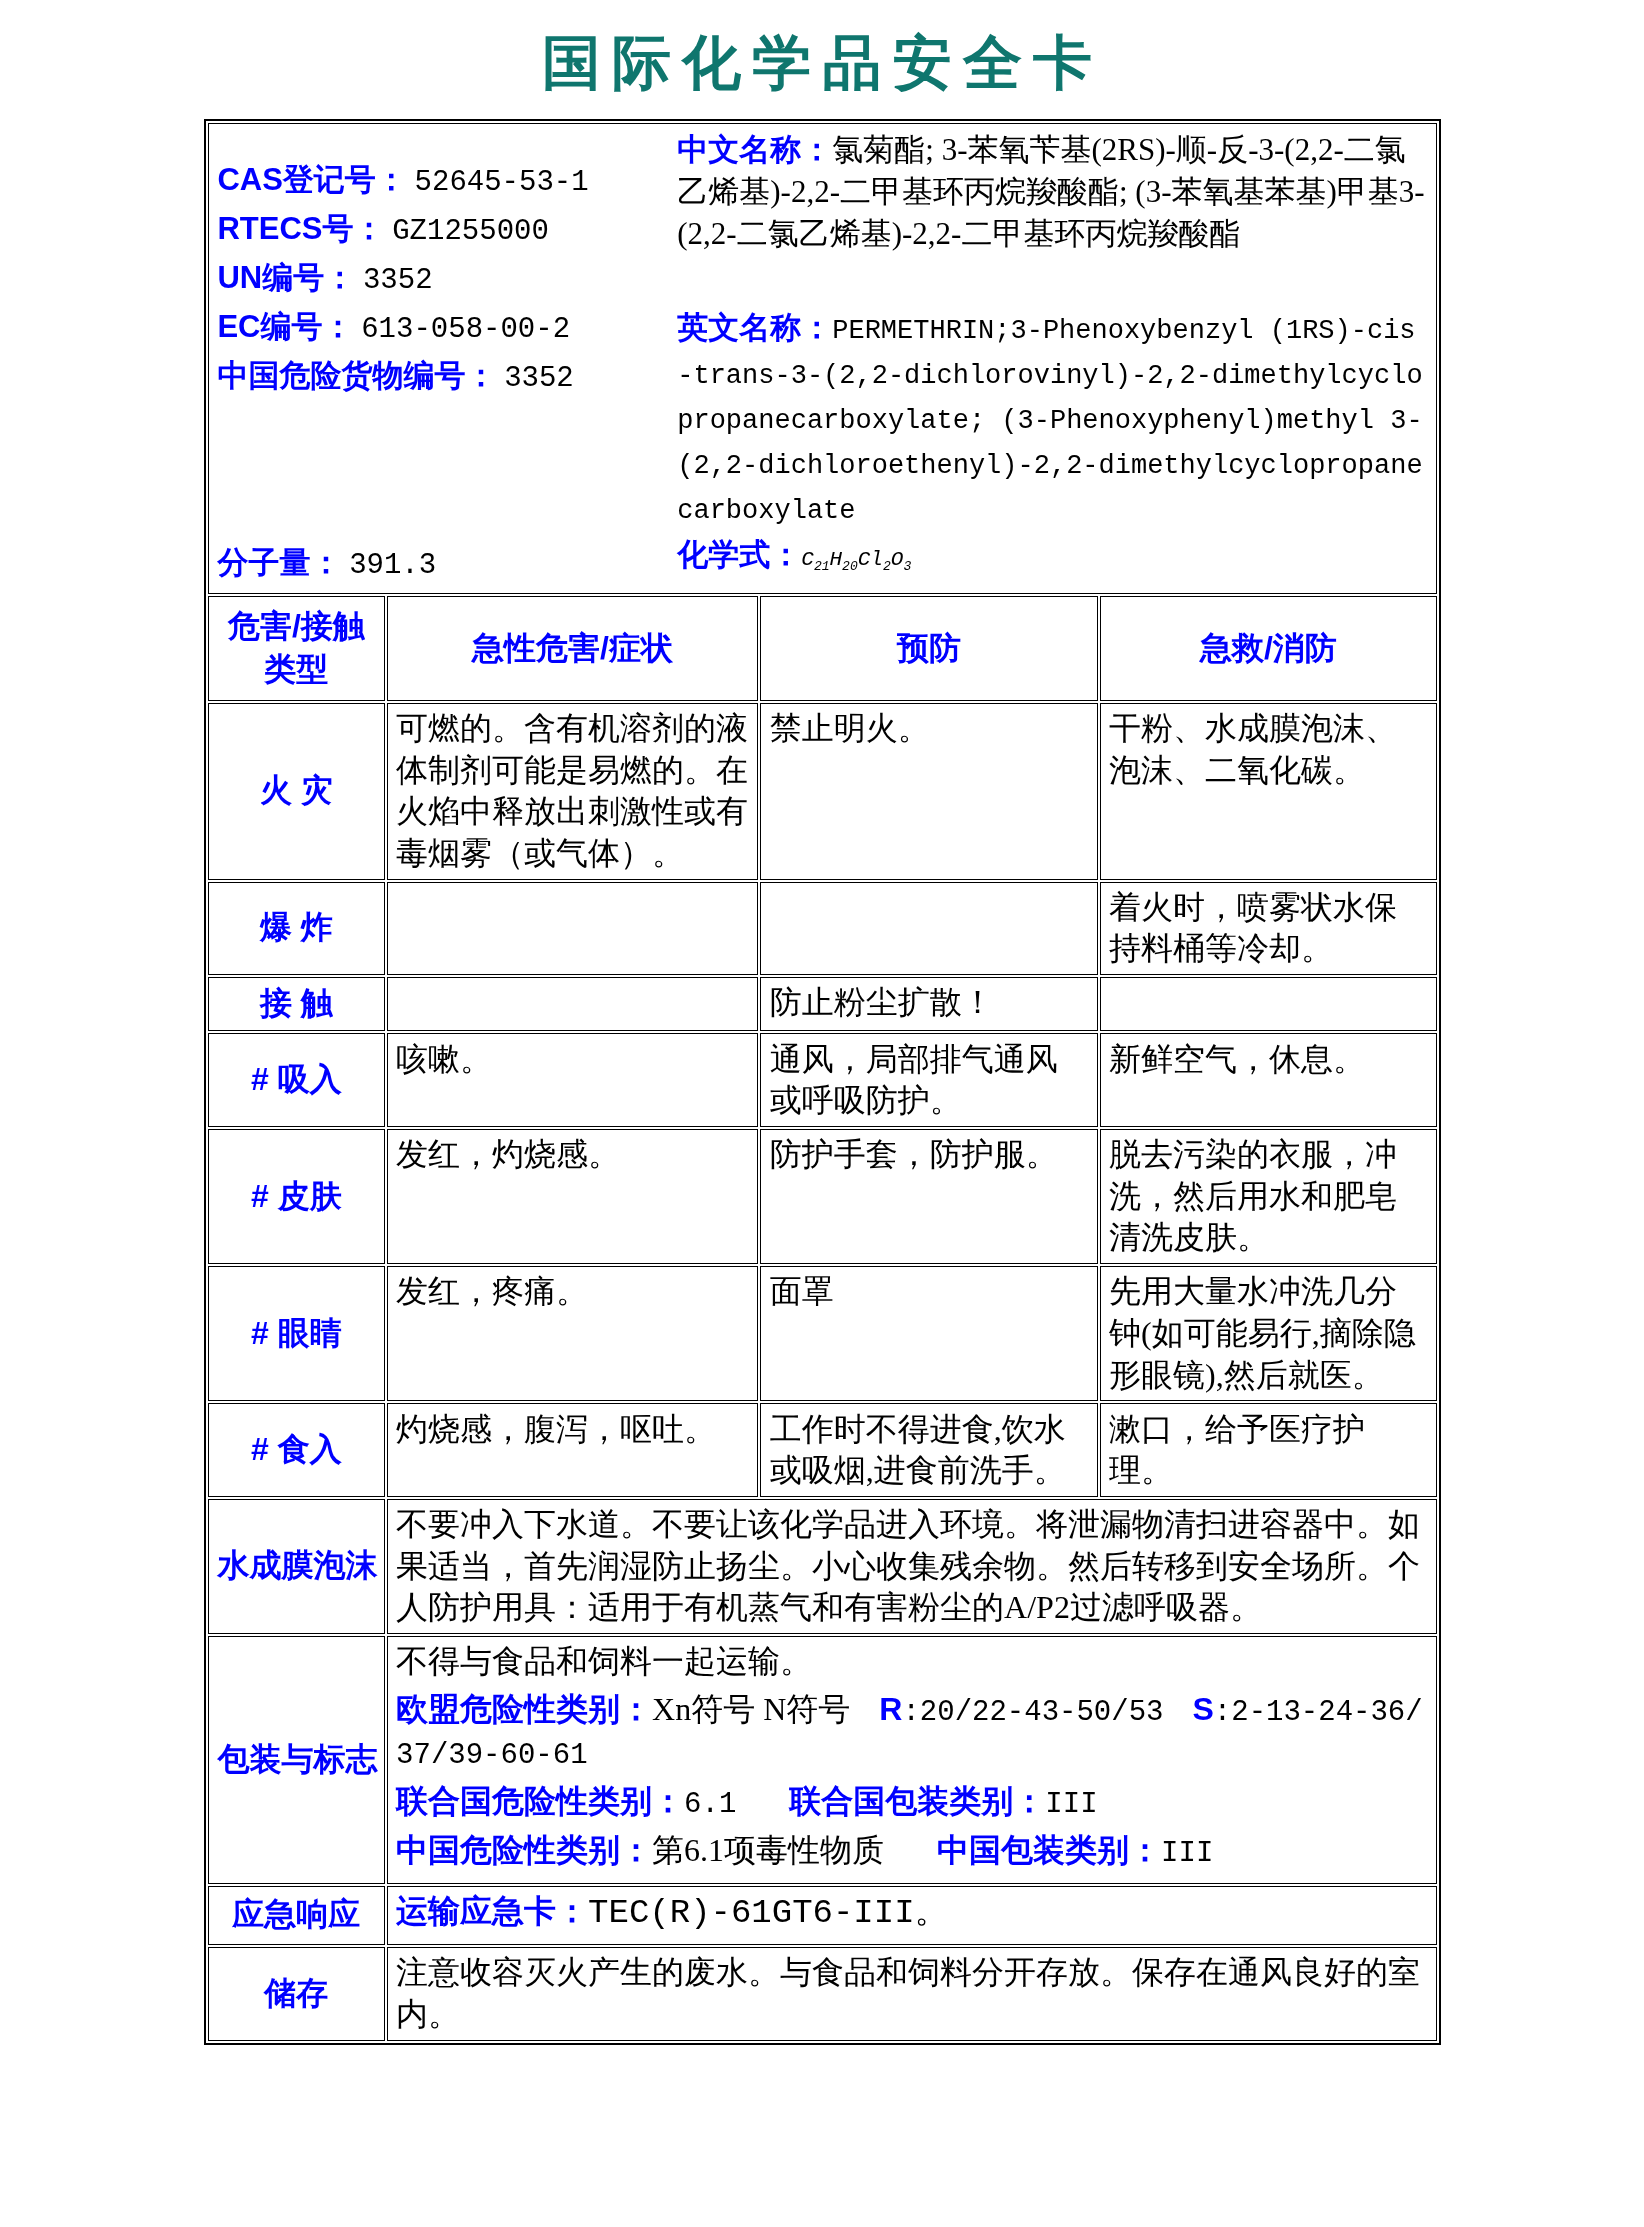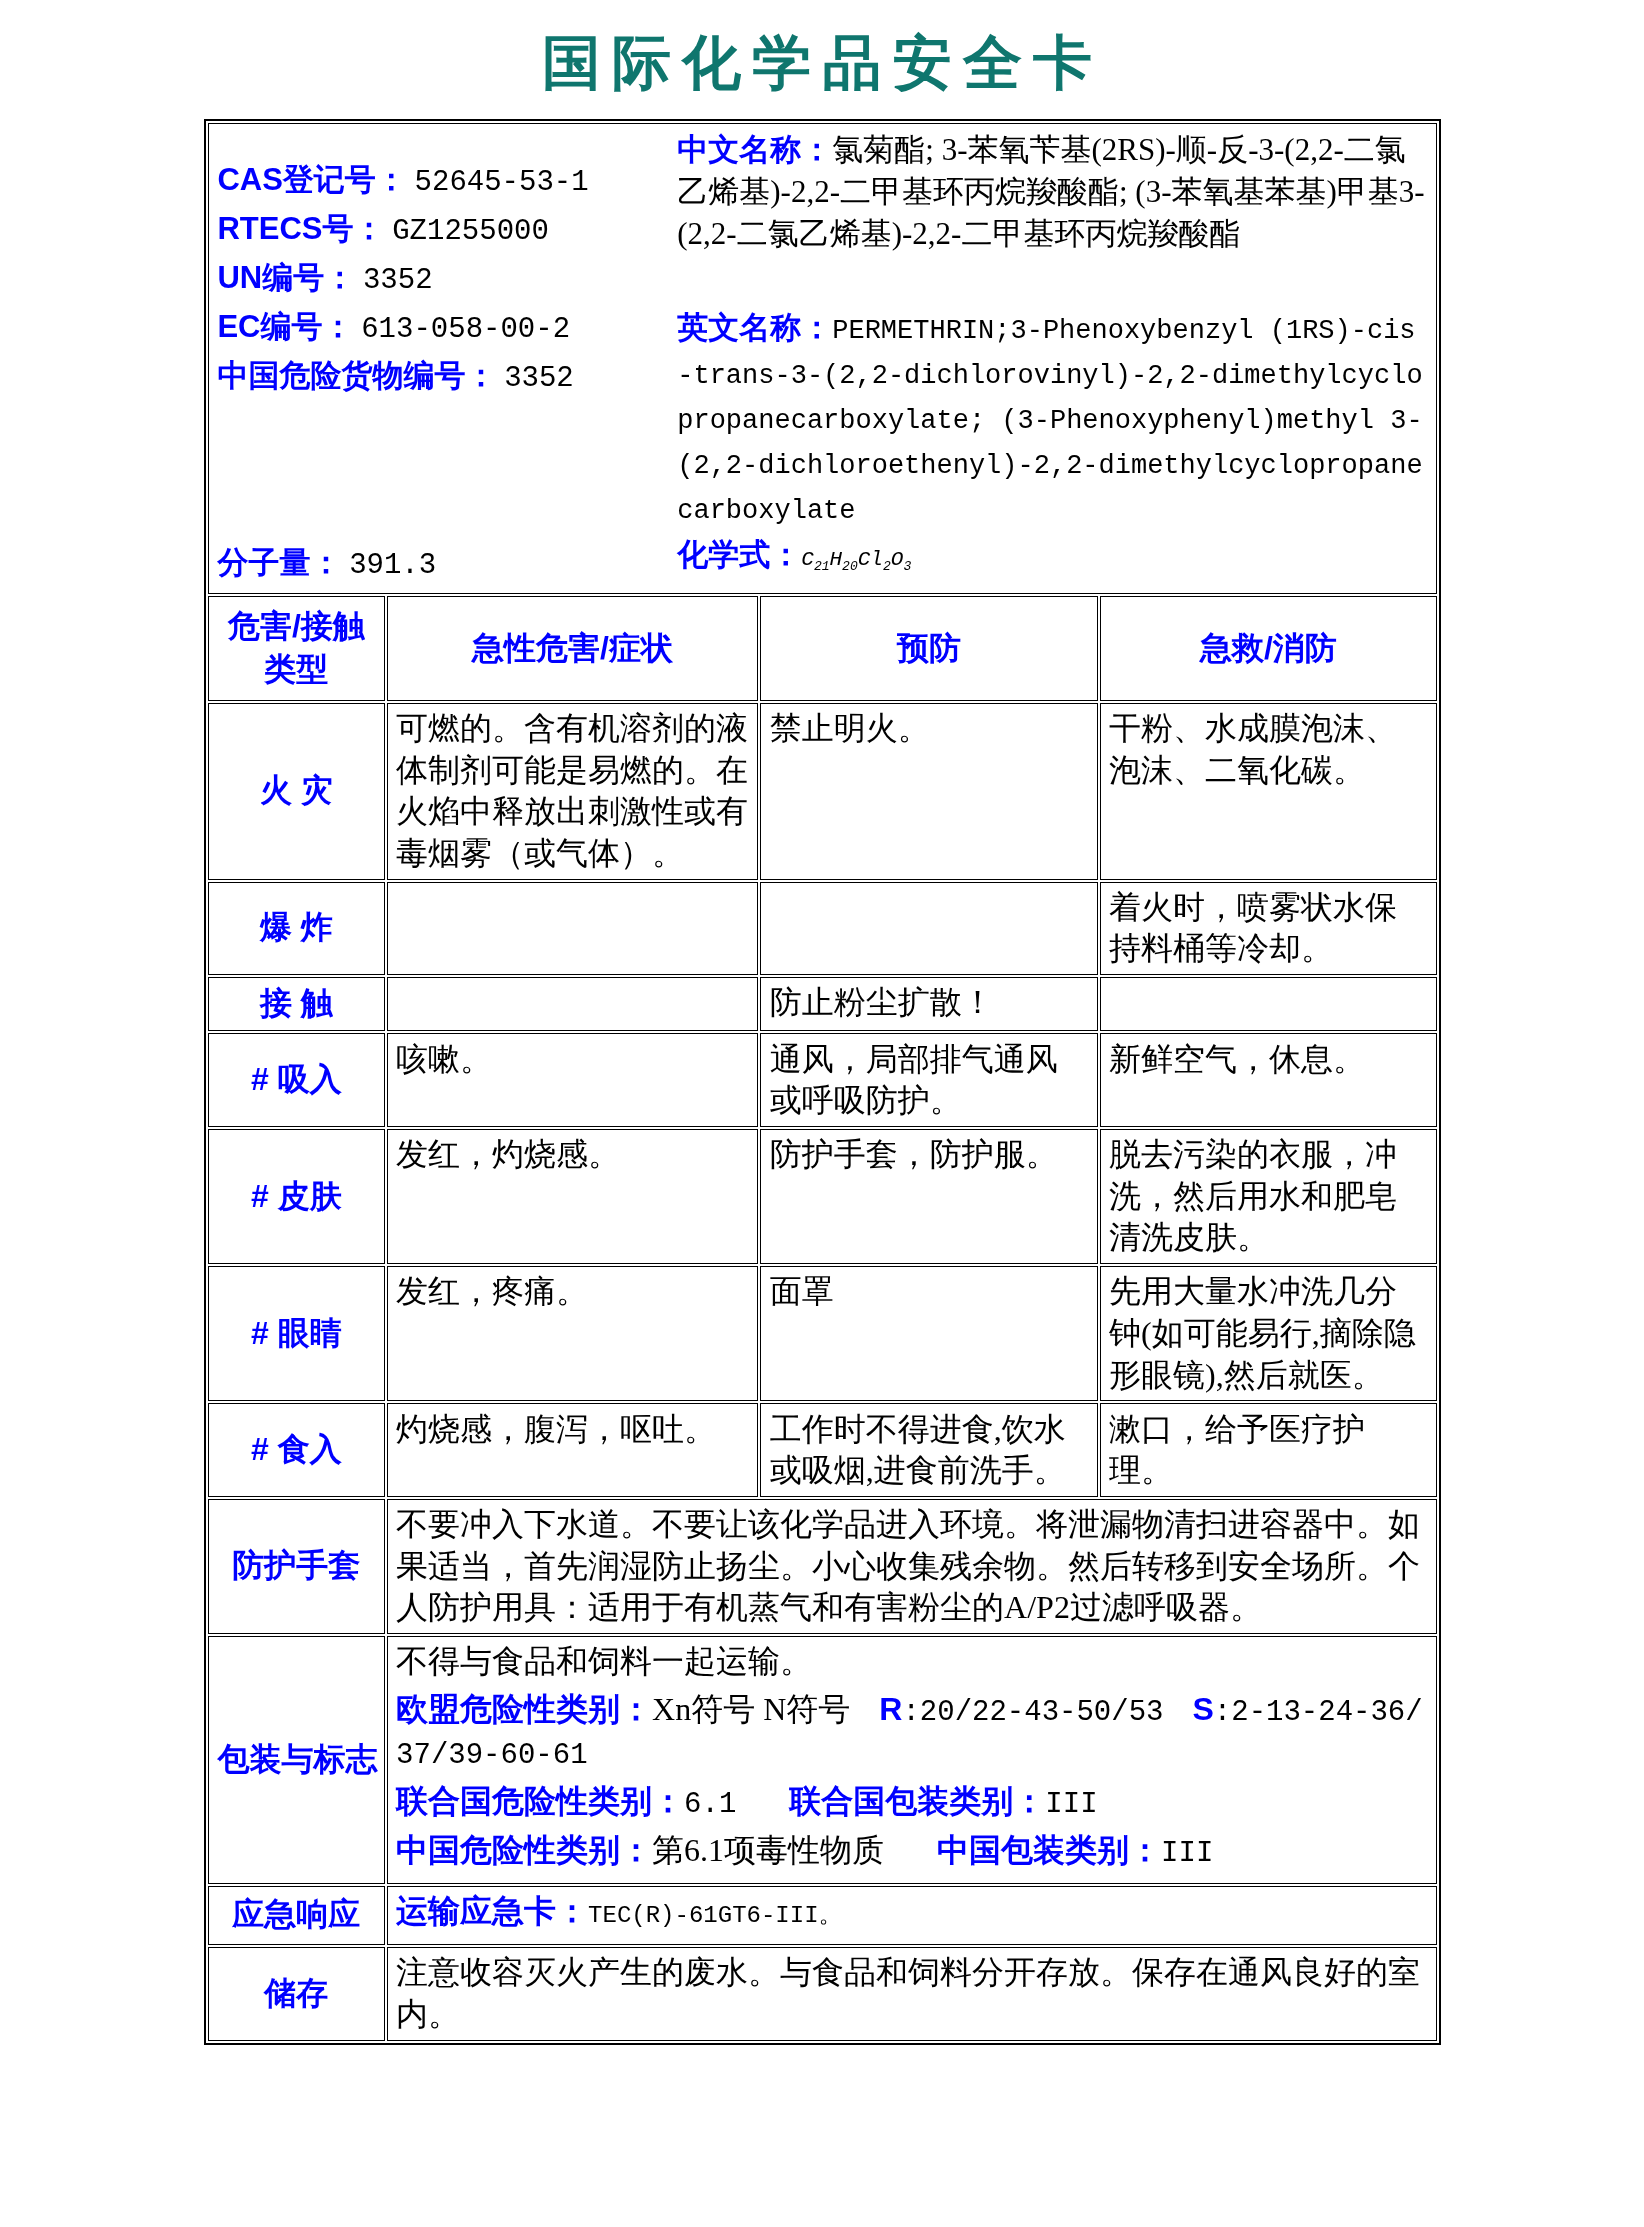--- a/index.html
+++ b/index.html
@@ -64,21 +64,21 @@
     font-size:32px;text-align:center;vertical-align:middle !important;
     white-space:nowrap;
   }
   .cell{font-size:32px;line-height:1.3;}
   .pack{font-size:32px;line-height:1.3;}
   .pack .pline{margin:0 0 6.3px 0;}
   .pack .mono{font-size:29px;}
   .gapM{margin-left:29px;}
   .gapL{margin-left:53px;}
   .sect{font-size:32px;line-height:1.3;}
-  .sect .mono{font-size:24px;}
+  .sect .mono{font-size:34px;}
 </style>
 </head>
 <body>
 
 <div class="page">
 
   <h1 class="title">国际化学品安全卡</h1>
 
   <table class="card">
     <colgroup>
@@ -166,21 +166,21 @@
     </tr>
 
     <tr style="height:77px">
       <td class="rowlbl"># 食入</td>
       <td class="cell">灼烧感，腹泻，呕吐。</td>
       <td class="cell">工作时不得进食,饮水或吸烟,进食前洗手。</td>
       <td class="cell">漱口，给予医疗护理。</td>
     </tr>
 
     <tr style="height:119px">
-      <td class="rowlbl">防护手套</td>
+      <td class="rowlbl">水成膜泡沫</td>
       <td class="sect" colspan="3">不要冲入下水道。不要让该化学品进入环境。将泄漏物清扫进容器中。如果适当，首先润湿防止扬尘。小心收集残余物。然后转移到安全场所。个人防护用具：适用于有机蒸气和有害粉尘的A/P2过滤呼吸器。</td>
     </tr>
 
     <tr style="height:195px">
       <td class="rowlbl">包装与标志</td>
       <td class="pack" colspan="3">
         <div class="pline">不得与食品和饲料一起运输。</div>
         <div class="pline">
           <span class="lbl">欧盟危险性类别：</span><span>Xn符号 N符号</span><span class="lbl gapM">R</span><span class="mono">:20/22-43-50/53</span><span class="lbl gapM">S</span><span class="mono">:2-13-24-36/37/39-60-61</span>
         </div>

